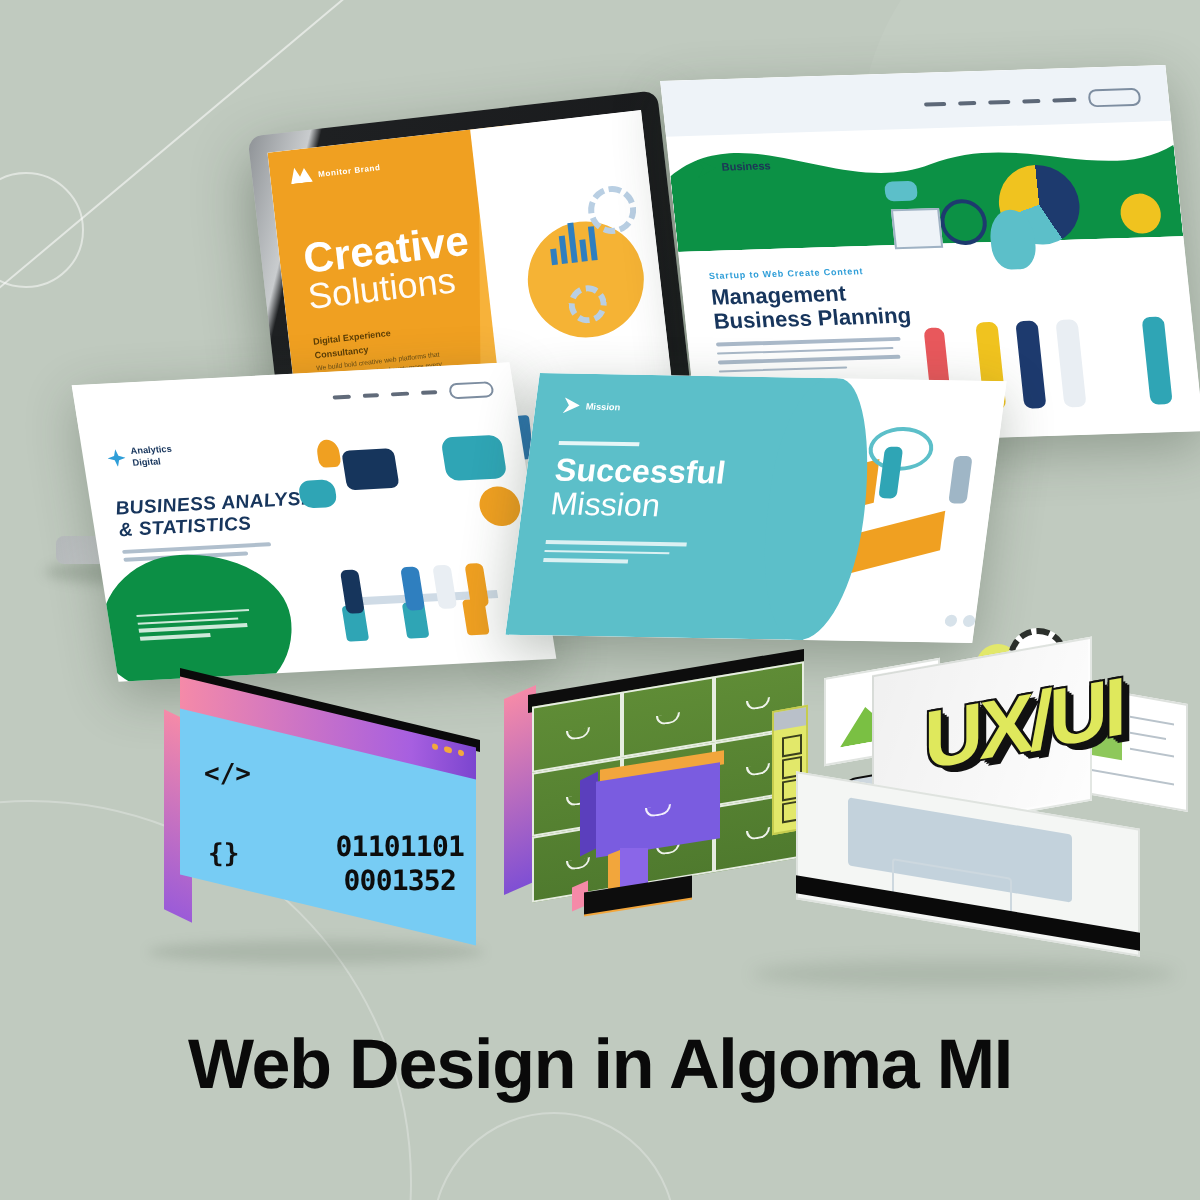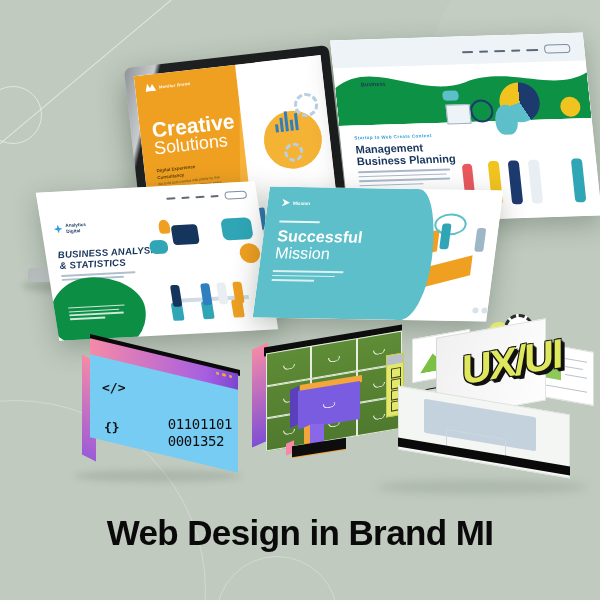--- a/index.html
+++ b/index.html
@@ -143,23 +143,23 @@
   #cw-bar-edge{position:absolute;left:8px;top:-4px;width:150px;height:6px;background:#0a0a0a;
                transform:skewY(13.5deg);}
   #cw-dots{position:absolute;right:6px;top:3px;display:flex;gap:3px;transform:skewY(0deg);}
   #cw-dots i{width:3.4px;height:3.4px;border-radius:50%;background:#f3a93c;}
   #cw-body{position:absolute;left:8px;top:13px;width:148px;height:86px;background:#77ccf4;
            transform:skewY(13.5deg);}
   .cw-glyph{position:absolute;font-family:"DejaVu Sans Mono","Liberation Mono",monospace;
             font-weight:700;color:#111;}
   #cw-arrow{left:20px;top:24px;font-size:13px;}
   #cw-brace{left:22px;top:64px;font-size:13px;}
-  #cw-bin{position:absolute;right:6px;top:60px;text-align:left;
+  #cw-bin{position:absolute;right:6px;top:60px;text-align:center;
           font-family:"DejaVu Sans Mono","Liberation Mono",monospace;
-          font-weight:400;color:#0d0d0d;font-size:14px;line-height:1.18;letter-spacing:-.4px;}
+          font-weight:700;color:#0d0d0d;font-size:14px;line-height:1.18;letter-spacing:-.4px;}
   #cw-sh{position:absolute;left:74px;top:470px;width:168px;height:12px;border-radius:50%;
          background:rgba(70,85,70,.16);filter:blur(3px);}
 
   
   #cab{position:absolute;left:252px;top:338px;width:150px;height:126px;}
   #cab-top{position:absolute;left:12px;top:-2px;width:138px;height:9px;background:#0d0d0d;
            transform:skewY(-9.5deg);}
   #cab-side{position:absolute;left:0px;top:8px;width:16px;height:98px;
             background:linear-gradient(180deg,#f58aa8,#7f4fd4);transform:skewY(-24deg);}
   #cab-face{position:absolute;left:14px;top:4px;width:136px;height:98px;
@@ -499,15 +499,15 @@
     </div>
     <div id="lp-lid"></div>
     <div id="lp-lid-sh"></div>
     <div id="lp-base"></div>
     <div id="lp-kb"></div>
     <div id="lp-tp"></div>
     <div id="lp-base-dk"></div>
     <div id="uxui-txt">UX/UI</div>
   </div>
 
-  <div id="title">Web Design in Brand MI</div>
+  <div id="title">Web Design in Algoma MI</div>
 
 </div>
 
 </body></html>

